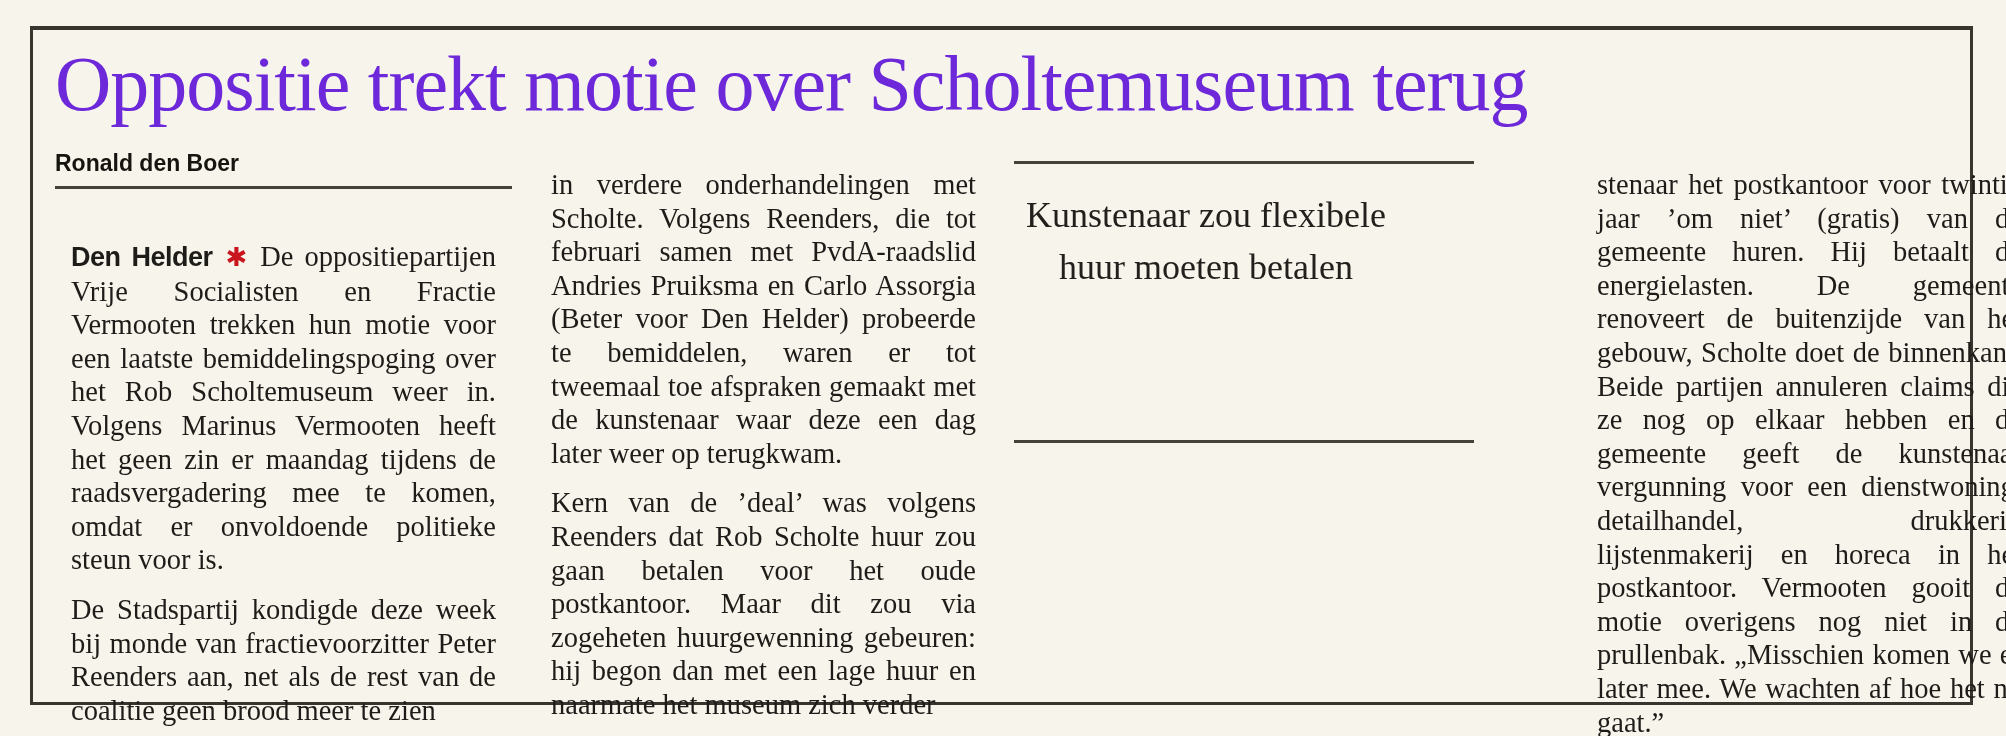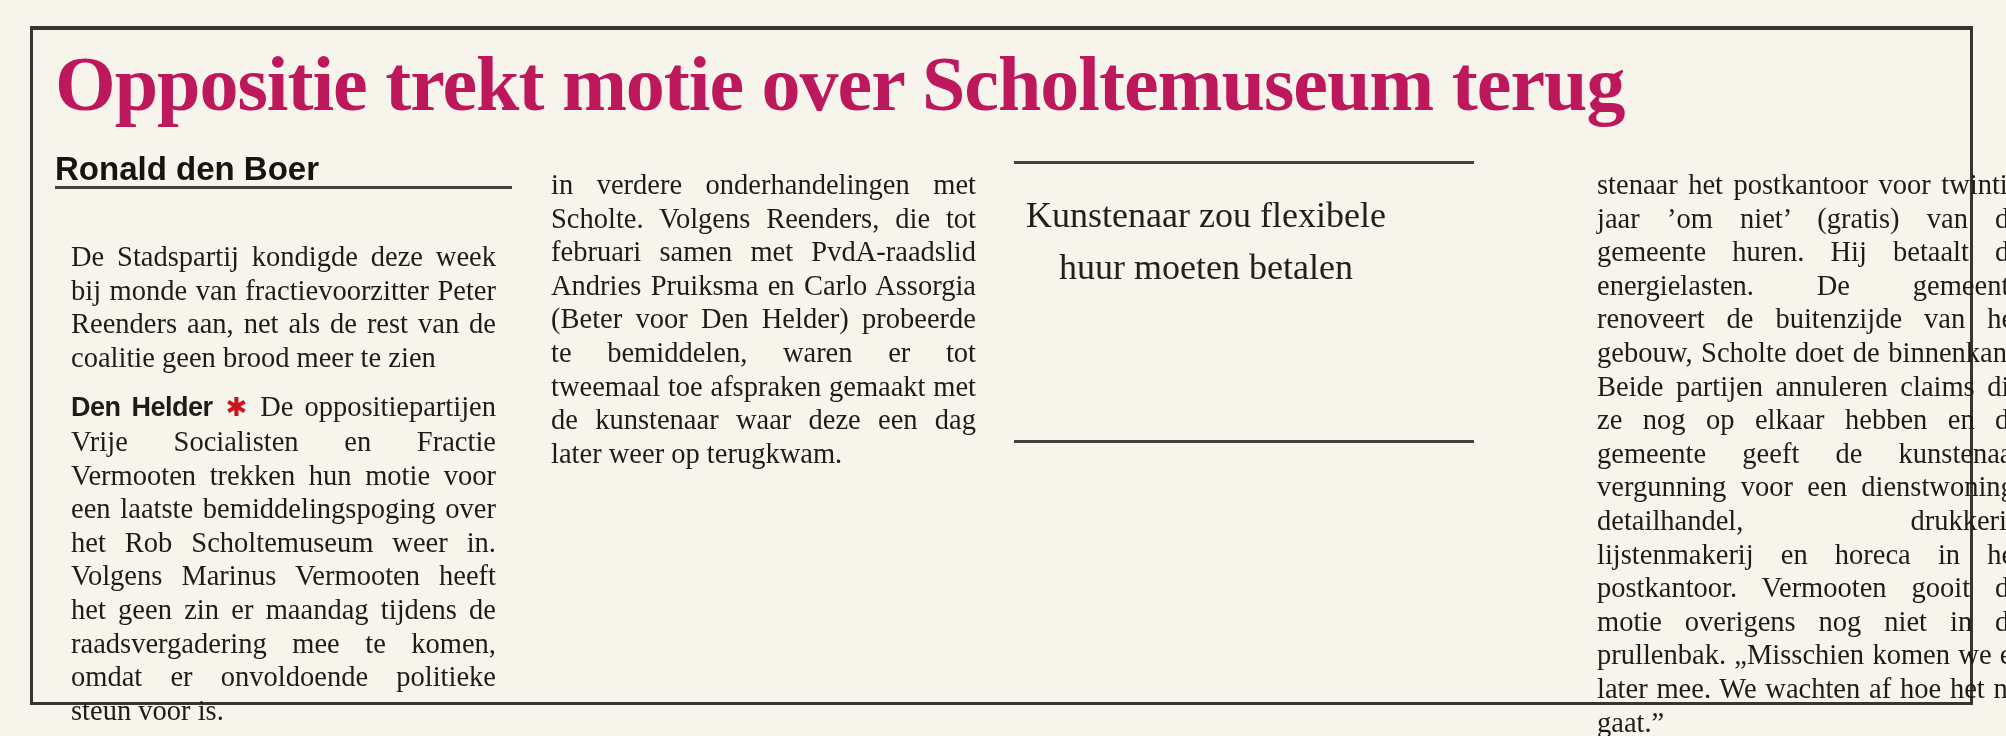--- a/index.html
+++ b/index.html
@@ -26,31 +26,31 @@
     border:3px solid var(--border);
     border-top-width:4px;
     background:var(--bg);
   }
   .headline{
     position:absolute;
     left:22px;top:6px;
     width:1890px;
     font-size:78px;
     line-height:96px;
-    font-weight:700;
+    font-weight:400;
     letter-spacing:-1px;
     white-space:nowrap;
-    color:#be185d;
+    color:#6d28d9;
   }
   .byline{
     position:absolute;
     left:22px;top:120px;
     font-family:"Liberation Sans", sans-serif;
     font-weight:700;
-    font-size:33px;
+    font-size:23px;
     color:#16140f;
   }
   .byline-rule{
     position:absolute;
     left:22px;top:156px;
     width:457px;height:3px;
     background:var(--rule);
   }
   .col{
     position:absolute;
@@ -109,26 +109,27 @@
 <div class="page">
   <div class="article-box">
 
     <h1 class="headline">Oppositie trekt motie over Scholtemuseum terug</h1>
 
     <div class="byline">Ronald den Boer</div>
 
     <div class="byline-rule"></div>
 
     <div class="col col-1">
+      <p><span class="dateline">Den Helder</span> <span class="star">✱</span> <span>De oppositiepartijen Vrije Socialisten en Fractie Vermooten trekken hun motie voor een laatste bemiddelingspoging over het Rob Scholtemuseum weer in. Volgens Marinus Vermooten heeft het geen zin er maandag tijdens de raadsvergadering mee te komen, omdat er onvoldoende politieke steun voor is.</span></p>
       <p>De Stadspartij kondigde deze week bij monde van fractievoorzitter Peter Reenders aan, net als de rest van de coalitie geen brood meer te zien</p>
-      <p><span class="dateline">Den Helder</span> <span class="star">✱</span> <span>De oppositiepartijen Vrije Socialisten en Fractie Vermooten trekken hun motie voor een laatste bemiddelingspoging over het Rob Scholtemuseum weer in. Volgens Marinus Vermooten heeft het geen zin er maandag tijdens de raadsvergadering mee te komen, omdat er onvoldoende politieke steun voor is.</span></p>
     </div>
 
     <div class="col col-2">
       <p>in verdere onderhandelingen met Scholte. Volgens Reenders, die tot februari samen met PvdA-raadslid Andries Pruiksma en Carlo Assorgia (Beter voor Den Helder) probeerde te bemiddelen, waren er tot tweemaal toe afspraken gemaakt met de kunstenaar waar deze een dag later weer op terugkwam.</p>
+      <p>Kern van de ’deal’ was volgens Reenders dat Rob Scholte huur zou gaan betalen voor het oude postkantoor. Maar dit zou via zogeheten huurgewenning gebeuren: hij begon dan met een lage huur en naarmate het museum zich verder</p>
     </div>
 
     <div class="pullquote-block">
       <div class="pq-rule pq-rule-top"></div>
       <div class="pq-text">Kunstenaar zou flexibele huur moeten betalen</div>
       <div class="pq-rule pq-rule-bottom"></div>
     </div>
 
     <div class="col col3-body">
     </div>

